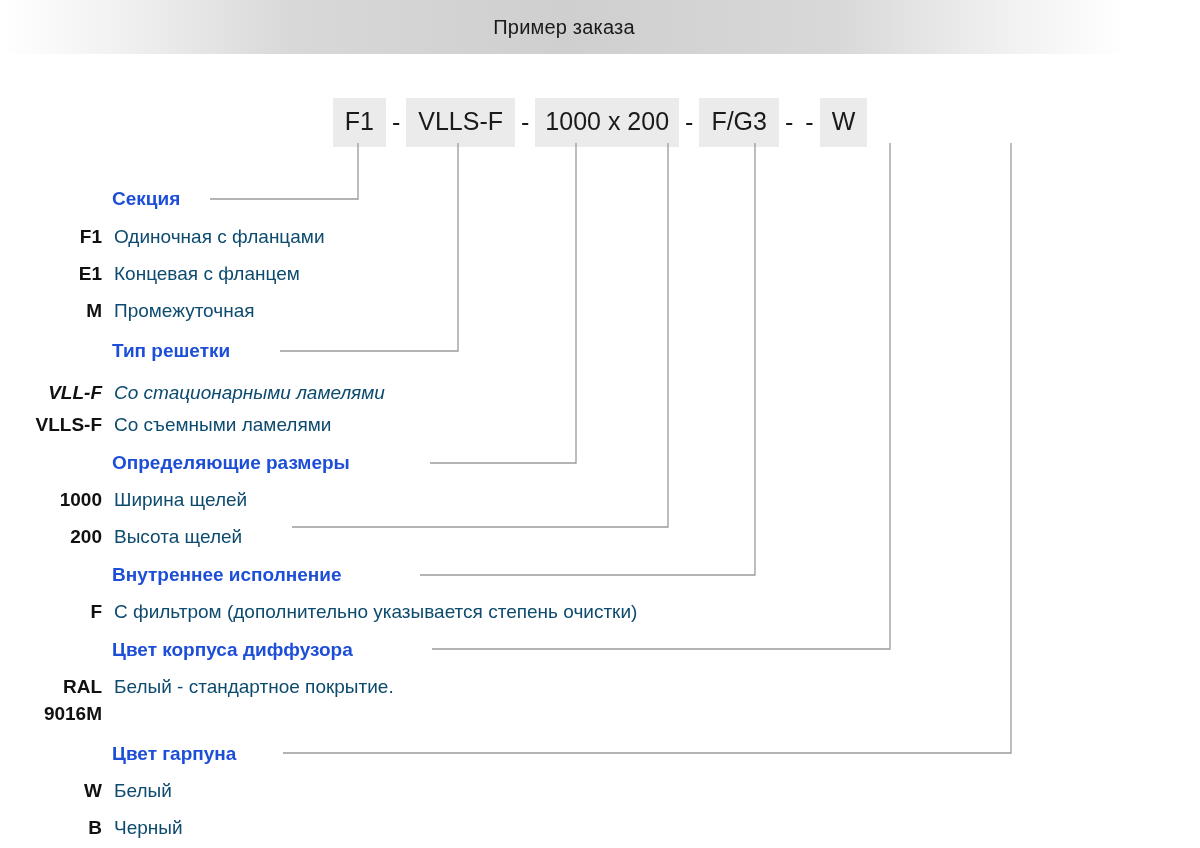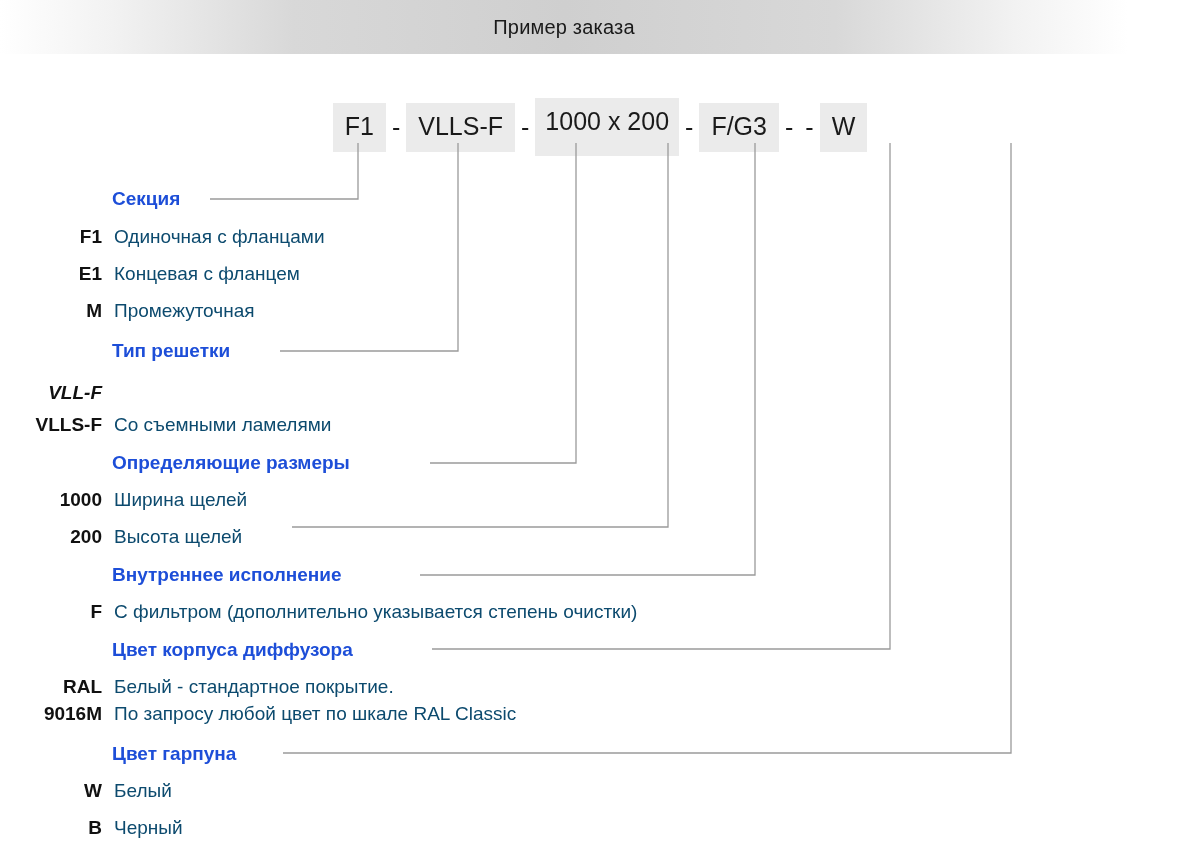--- a/index.html
+++ b/index.html
@@ -61,21 +61,21 @@
   }
   .sep {
     font-size: 25px;
     padding: 0 6px;
     color: #1a1a1a;
   }
   .chip.chip-dim {
     display: inline-flex;
     align-items: baseline;
     gap: 0;
-    padding: 11px 10px 22px 10px;
+    padding: 11px 10px 13px 10px;
   }
 
   
   .lines {
     position: absolute;
     left: 0; top: 0;
     width: 1200px;
     height: 848px;
     pointer-events: none;
   }
@@ -172,20 +172,21 @@
     <span class="val">Концевая с фланцем</span>
   </div>
   <div class="row" style="top:122px;">
     <span class="key">M</span>
     <span class="val">Промежуточная</span>
   </div>
 
   <div class="grp-title" style="top:162px;">Тип решетки</div>
   <div class="row" style="top:204px;font-style:italic;">
     <span class="key">VLL-F</span>
+    <span class="val">Со стационарными ламелями</span>
   </div>
   <div class="row" style="top:236px;">
     <span class="key">VLLS-F</span>
     <span class="val">Со съемными ламелями</span>
   </div>
 
   <div class="grp-title" style="top:274px;">Определяющие размеры</div>
   <div class="row" style="top:311px;">
     <span class="key">1000</span>
     <span class="val">Ширина щелей</span>
@@ -201,21 +202,20 @@
     <span class="val">С фильтром (дополнительно указывается степень очистки)</span>
   </div>
 
   <div class="grp-title" style="top:461px;">Цвет корпуса диффузора</div>
   <div class="row" style="top:498px;">
     <span class="key">RAL</span>
     <span class="val">Белый - стандартное покрытие.</span>
   </div>
   <div class="row" style="top:525px;">
     <span class="key">9016M</span>
-    <span class="val">По запросу любой цвет по шкале RAL Classic</span>
   </div>
 
   <div class="grp-title" style="top:565px;">Цвет гарпуна</div>
   <div class="row" style="top:602px;">
     <span class="key">W</span>
     <span class="val">Белый</span>
   </div>
   <div class="row" style="top:639px;">
     <span class="key">B</span>
     <span class="val">Черный</span>

